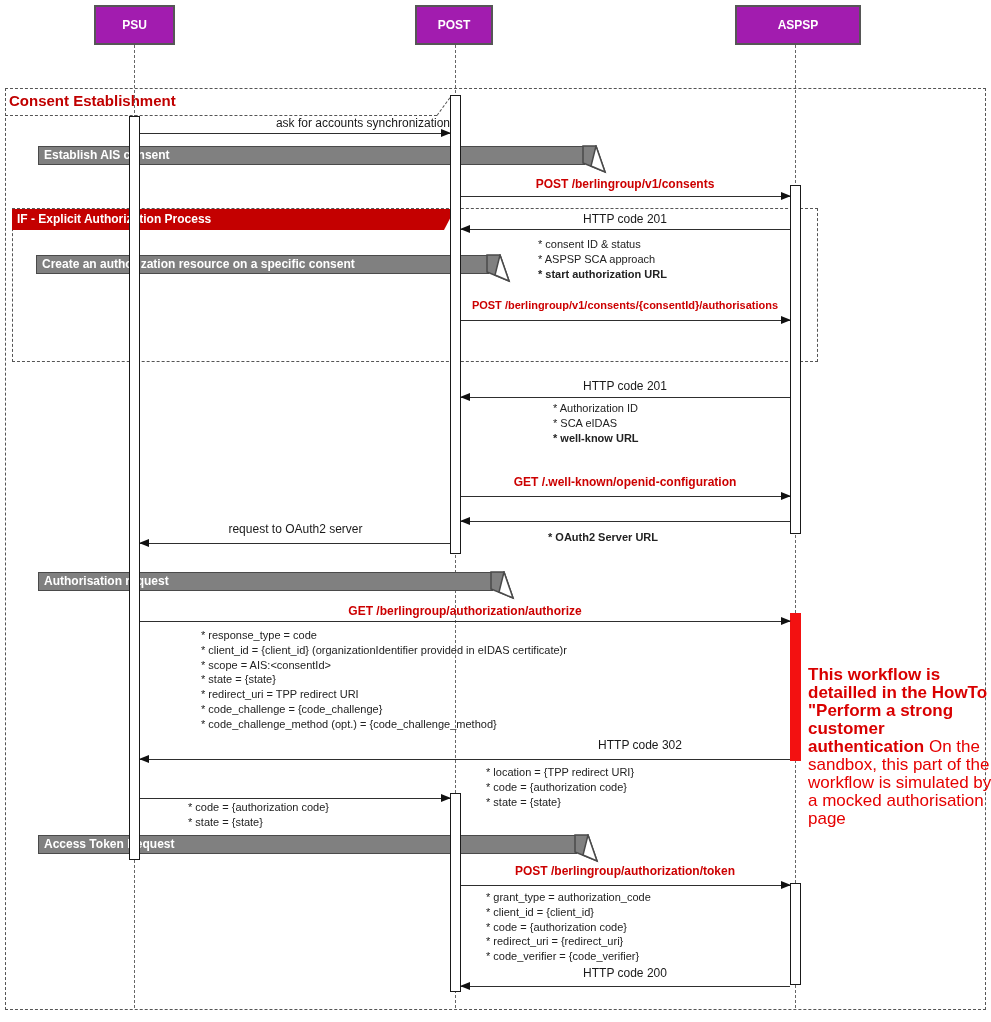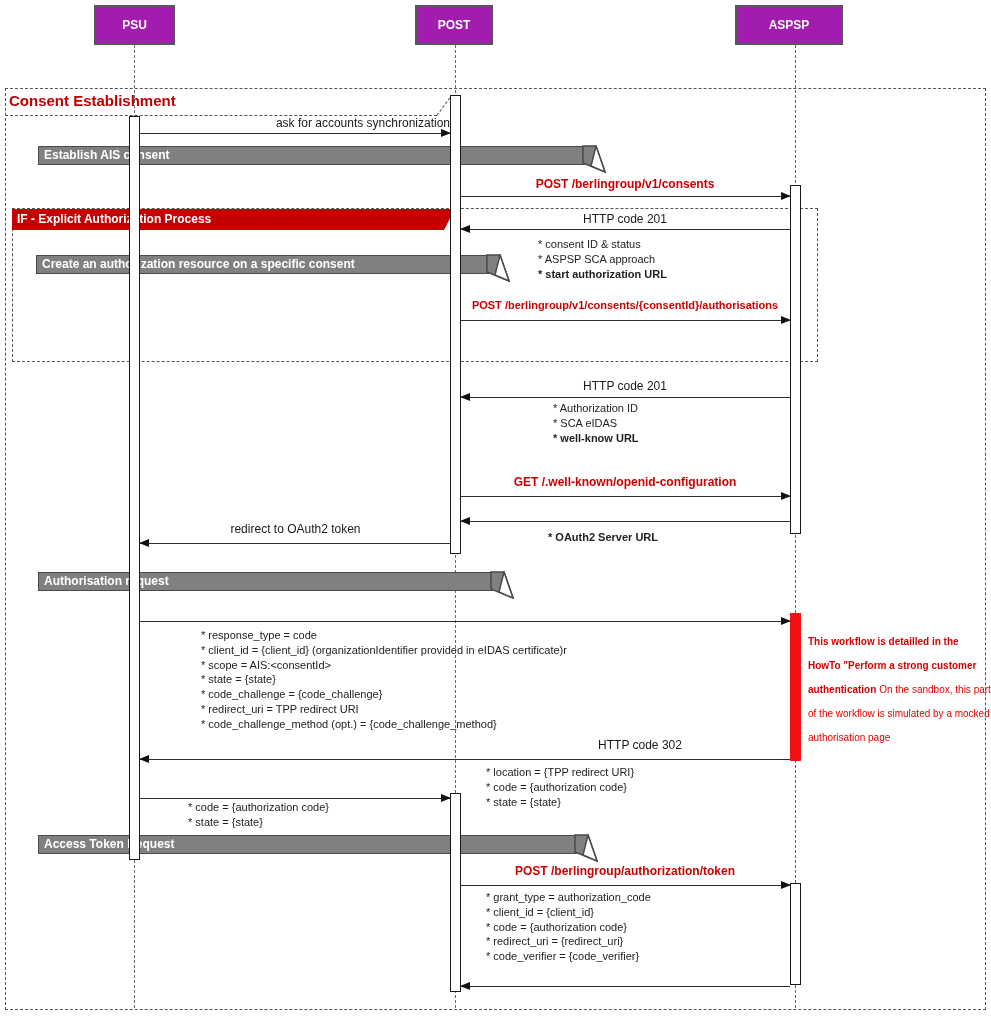--- a/index.html
+++ b/index.html
@@ -26,21 +26,21 @@
   .arrow{position:absolute;height:0;border-top:1.6px solid #2e2e2e;z-index:5;}
   .arrow.r::after{content:'';position:absolute;right:-1px;top:-5.5px;width:0;height:0;
        border-left:10px solid #111;border-top:4.5px solid transparent;border-bottom:4.5px solid transparent;}
   .arrow.l::before{content:'';position:absolute;left:-1px;top:-5.5px;width:0;height:0;
        border-right:10px solid #111;border-top:4.5px solid transparent;border-bottom:4.5px solid transparent;}
   .mlabel{position:absolute;font-size:12px;color:#1a1a1a;text-align:center;z-index:6;white-space:nowrap;}
   .mlabel.red{color:#cc0000;font-weight:bold;}
   .mlabel.small{font-size:11px;}
   .plist{position:absolute;font-size:11px;color:#222;line-height:14.8px;z-index:6;white-space:nowrap;}
   .plist .b{font-weight:bold;}
-  .sidenote{position:absolute;left:808px;top:630px;width:184px;font-size:10px;line-height:24px;
+  .sidenote{position:absolute;left:808px;top:666px;width:184px;font-size:17px;line-height:18px;
             color:#e60000;z-index:6;}
   .sidenote .b{font-weight:bold;color:#d90000;}
 </style>
 </head>
 <body>
 
 <div id="canvas">
 
   <div class="lifeline" style="left:134px;top:45px;height:963px;"></div>
   <div class="lifeline" style="left:455px;top:45px;height:963px;"></div>
@@ -49,21 +49,21 @@
   <div class="frame" style="left:5px;top:88px;width:979px;height:920px;"></div>
   <div class="tcomp" style="left:5px;top:115px;width:432px;"></div>
   <div class="tcomp diag" style="left:437px;top:115px;width:22px;"></div>
   <div class="frame-title" style="left:9px;top:92px;">Consent Establishment</div>
 
   <div class="frame" style="left:12px;top:208px;width:804px;height:152px;"></div>
   <div class="ifbanner" style="left:12px;top:209px;width:438px;height:21px;">IF -  Explicit Authorization Process</div>
 
   <div class="actor" style="left:94px;width:81px;">PSU</div>
   <div class="actor" style="left:415px;width:78px;">POST</div>
-  <div class="actor" style="left:735px;width:108px;">ASPSP</div>
+  <div class="actor" style="left:735px;width:126px;">ASPSP</div>
 
   <div class="hnote" style="left:38px;top:146px;width:540px;">
     <span>Establish AIS consent</span>
     <svg width="26" height="29" viewBox="0 0 26 29">
         <polygon points="1,1 14,1 23,27 1,18" fill="#808080" stroke="#4a4a4a" stroke-width="1.5"></polygon>
         <polygon points="14,1 23,27 9,21" fill="#ffffff" stroke="#4a4a4a" stroke-width="1.5"></polygon>
       </svg>
   </div>
   <div class="hnote" style="left:36px;top:255px;width:446px;">
     <span>Create an authorization resource on a specific consent</span>
@@ -107,42 +107,44 @@
   <div class="arrow r" style="left:140px;top:798px;width:310px;"></div>
   <div class="arrow r" style="left:461px;top:885px;width:329px;"></div>
   <div class="arrow l" style="left:461px;top:986px;width:329px;"></div>
 
   <div class="mlabel" style="left:140px;top:116px;width:310px;text-align:right;">ask for accounts synchronization</div>
   <div class="mlabel red" style="left:460px;top:177px;width:330px;">POST /berlingroup/v1/consents</div>
   <div class="mlabel" style="left:460px;top:212px;width:330px;">HTTP code 201</div>
   <div class="mlabel red small" style="left:450px;top:299px;width:350px;">POST /berlingroup/v1/consents/{consentId}/authorisations</div>
   <div class="mlabel" style="left:460px;top:379px;width:330px;">HTTP code 201</div>
   <div class="mlabel red" style="left:460px;top:475px;width:330px;">GET /.well-known/openid-configuration</div>
-  <div class="mlabel" style="left:140px;top:522px;width:311px;">redirect to OAuth2 token</div>
+  <div class="mlabel" style="left:140px;top:522px;width:311px;">request to OAuth2 server</div>
+  <div class="mlabel red" style="left:140px;top:604px;width:650px;">GET /berlingroup/authorization/authorize</div>
   <div class="mlabel" style="left:460px;top:738px;width:360px;">HTTP code 302</div>
   <div class="mlabel red" style="left:460px;top:864px;width:330px;">POST /berlingroup/authorization/token</div>
+  <div class="mlabel" style="left:460px;top:966px;width:330px;">HTTP code 200</div>
 
   <div class="plist" style="left:538px;top:237px;">
     <div>* consent ID &amp; status</div>
     <div>* ASPSP SCA approach</div>
     <div class="b">* start authorization URL</div>
   </div>
   <div class="plist" style="left:553px;top:401px;">
     <div>* Authorization ID</div>
     <div>* SCA eIDAS</div>
     <div class="b">* well-know URL</div>
   </div>
   <div class="plist b" style="left:548px;top:530px;font-weight:bold;">* OAuth2 Server URL</div>
   <div class="plist" style="left:153px;top:628px;margin-left:48px;">
     <div>* response_type = code</div>
     <div>* client_id = {client_id} (organizationIdentifier provided in eIDAS certificate)r</div>
     <div>* scope = AIS:&lt;consentId&gt;</div>
     <div>* state = {state}</div>
+    <div>* redirect_uri = TPP redirect URI</div>
     <div>* code_challenge = {code_challenge}</div>
-    <div>* redirect_uri = TPP redirect URI</div>
     <div>* code_challenge_method (opt.) = {code_challenge_method}</div>
   </div>
   <div class="plist" style="left:486px;top:765px;">
     <div>* location = {TPP redirect URI}</div>
     <div>* code = {authorization code}</div>
     <div>* state = {state}</div>
   </div>
   <div class="plist" style="left:188px;top:800px;">
     <div>* code = {authorization code}</div>
     <div>* state = {state}</div>

